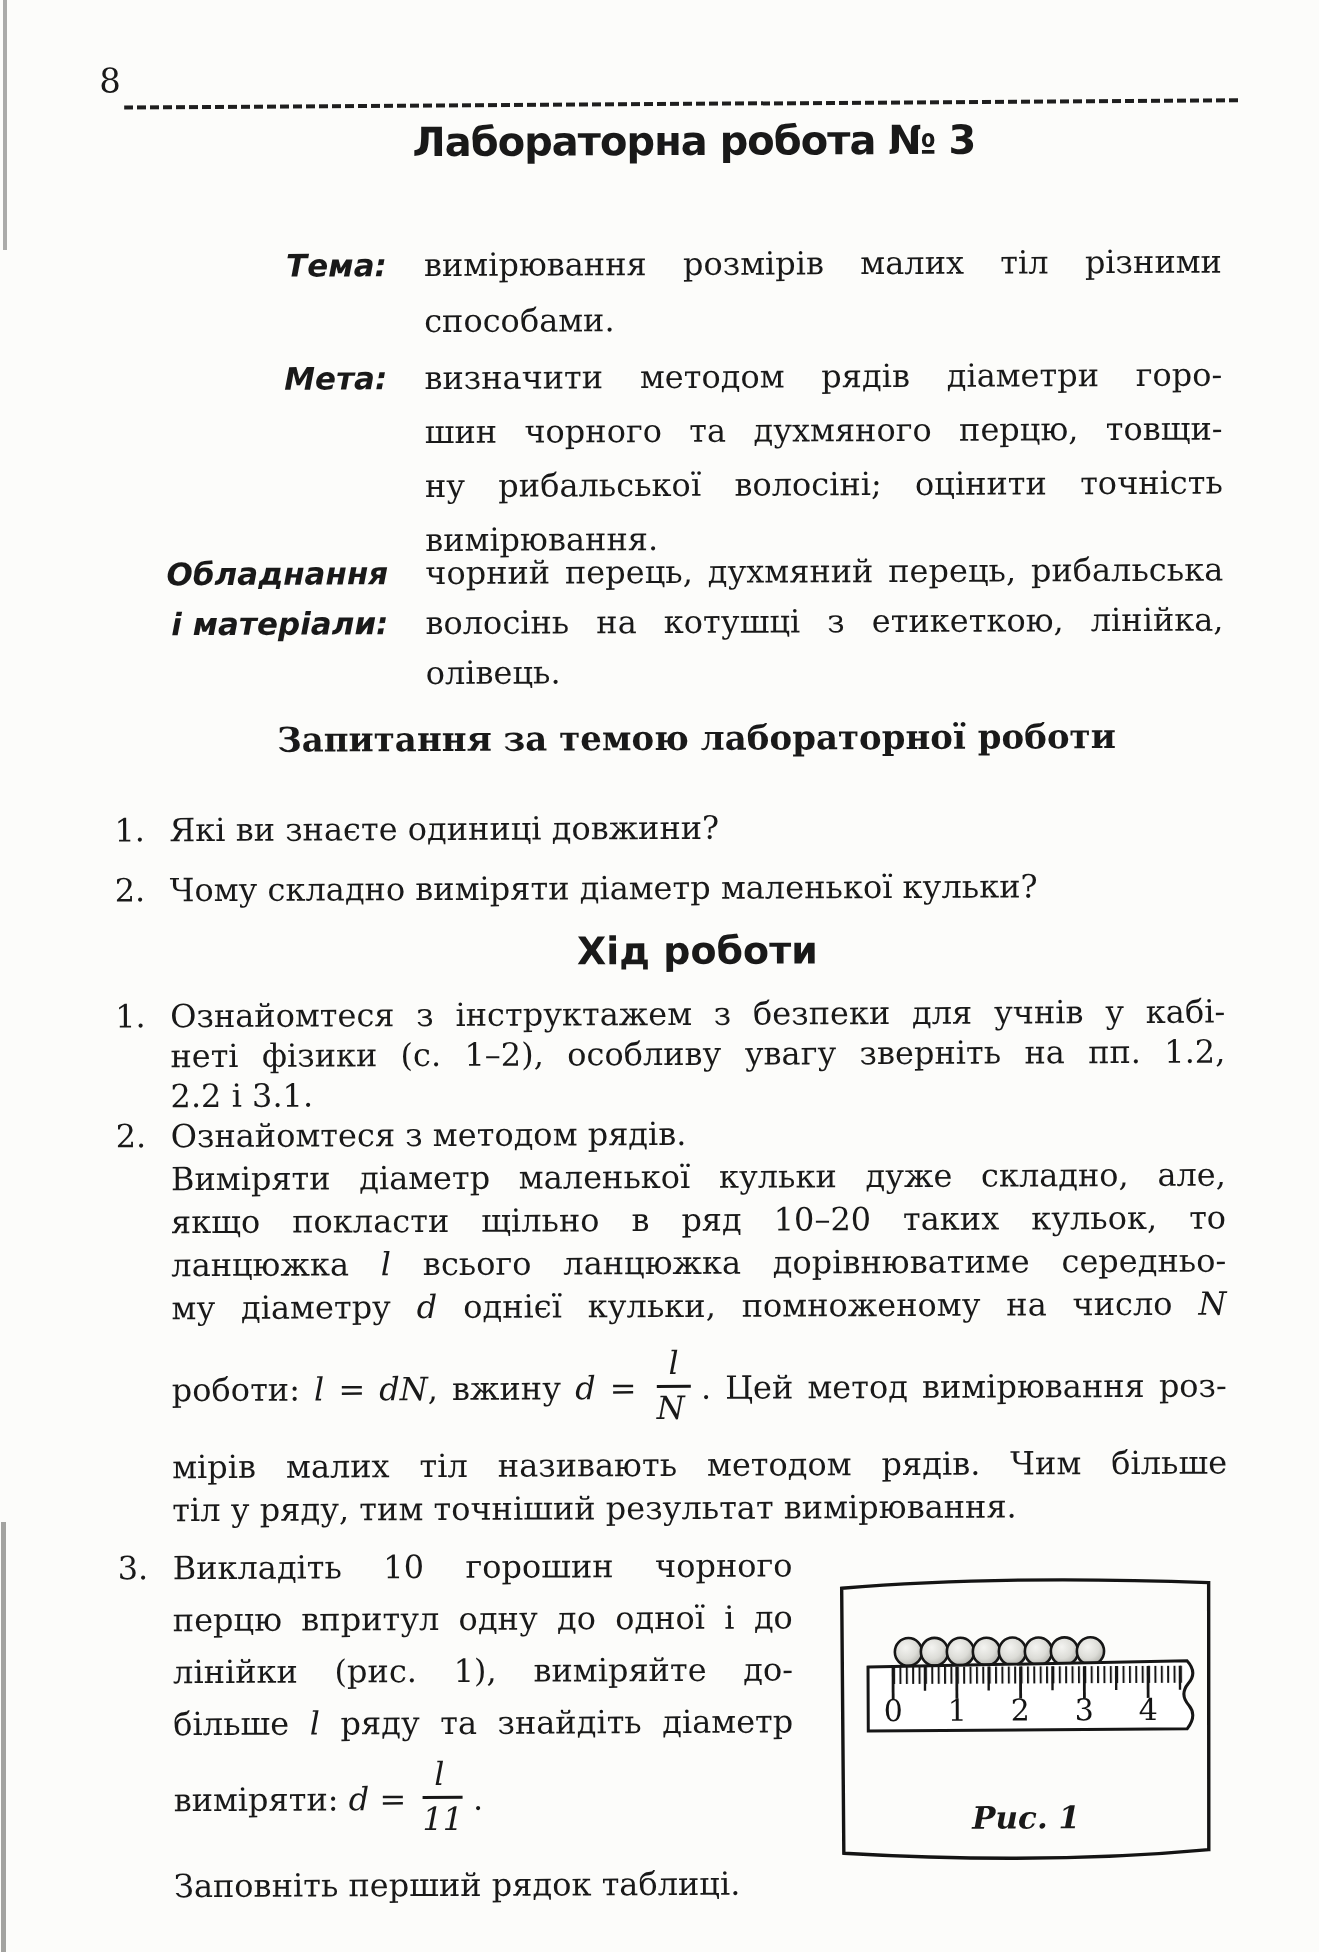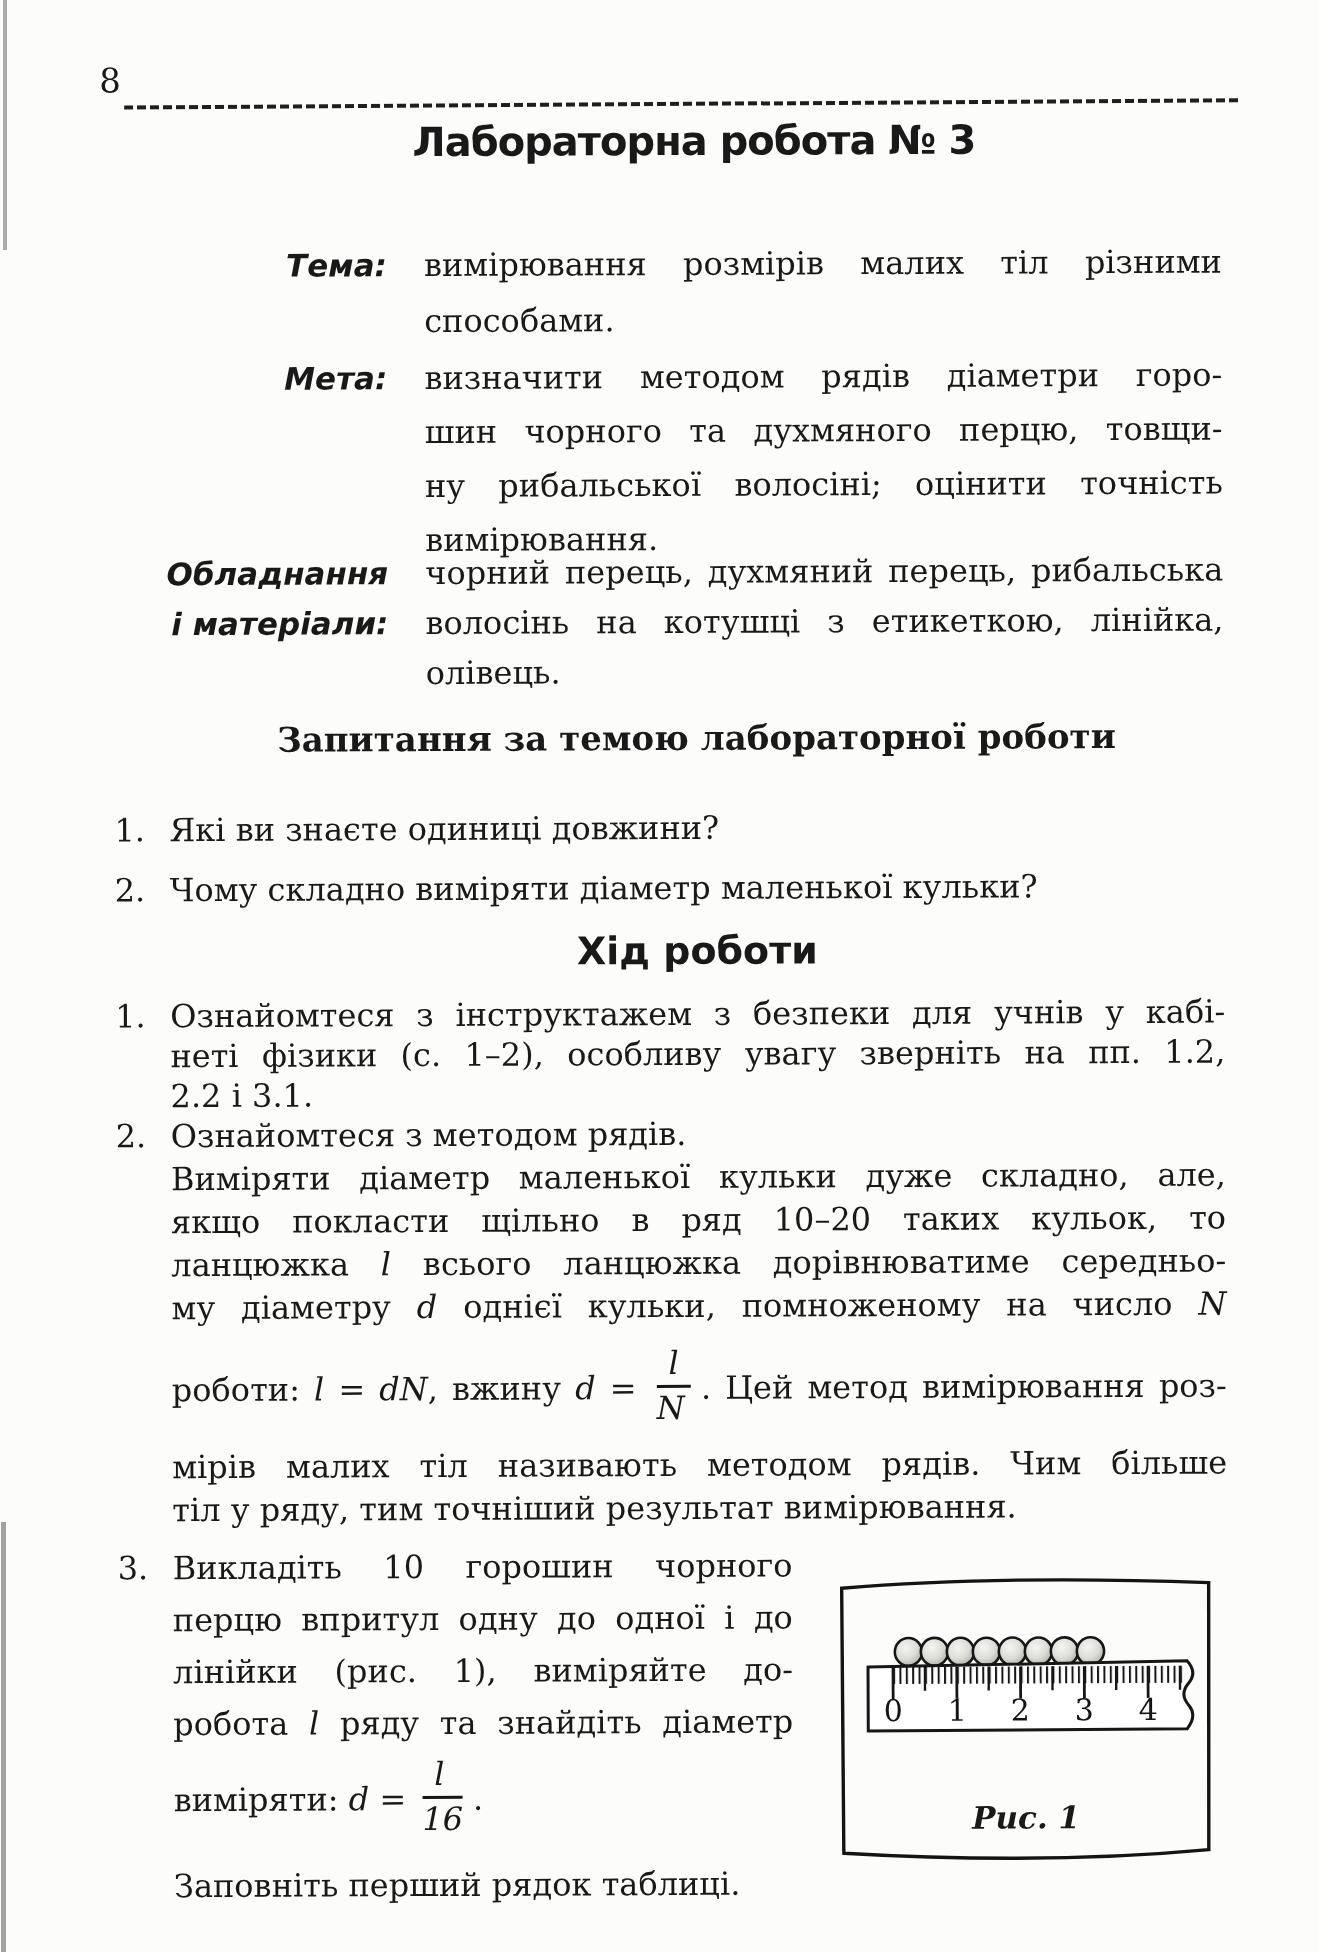--- a/index.html
+++ b/index.html
@@ -117,22 +117,22 @@
     <div class="jl fline2"><span>роботи: </span><span class="v">l</span><span> = </span><span class="v">dN</span><span>, вжину </span><span class="v">d</span><span> = </span><span class="frac"><span class="fnum">l</span><span class="fden">N</span></span><span>. Цей метод вимірювання роз-</span></div>
     <div class="jl" style="margin-top:10px">мірів малих тіл називають методом рядів. Чим більше</div>
     <div class="ll">тіл у ряду, тим точніший результат вимірювання.</div>
   </div>
 
   <div class="abs item lh52" style="top:1540px;width:620px">
     <span class="inum">3.</span>
     <div class="jl">Викладіть 10 горошин чорного</div>
     <div class="jl">перцю впритул одну до одної і до</div>
     <div class="jl">лінійки (рис. 1), виміряйте до-</div>
-    <div class="jl"><span>робота </span><span class="v">l</span><span> ряду та знайдіть діаметр</span></div>
-    <div class="ll fline3"><span>виміряти: </span><span class="v">d</span><span> = </span><span class="frac"><span class="fnum">l</span><span class="fden">16</span></span><span>.</span></div>
+    <div class="jl"><span>більше </span><span class="v">l</span><span> ряду та знайдіть діаметр</span></div>
+    <div class="ll fline3"><span>виміряти: </span><span class="v">d</span><span> = </span><span class="frac"><span class="fnum">l</span><span class="fden">11</span></span><span>.</span></div>
     <div class="ll" style="margin-top:14px">Заповніть перший рядок таблиці.</div>
   </div>
 
   <div class="abs" id="figure">
     <svg width="379" height="294" viewBox="0 0 379 294">
       <defs>
         <radialGradient id="pea" cx="40%" cy="35%" r="75%">
           <stop offset="0%" stop-color="#f4f4f1"></stop>
           <stop offset="55%" stop-color="#dcdcd7"></stop>
           <stop offset="100%" stop-color="#a6a6a0"></stop>

